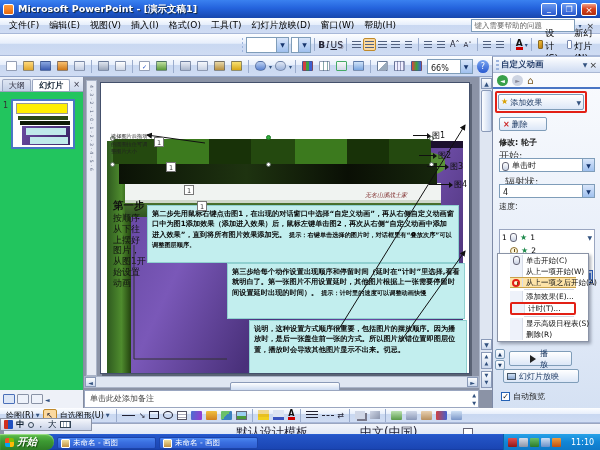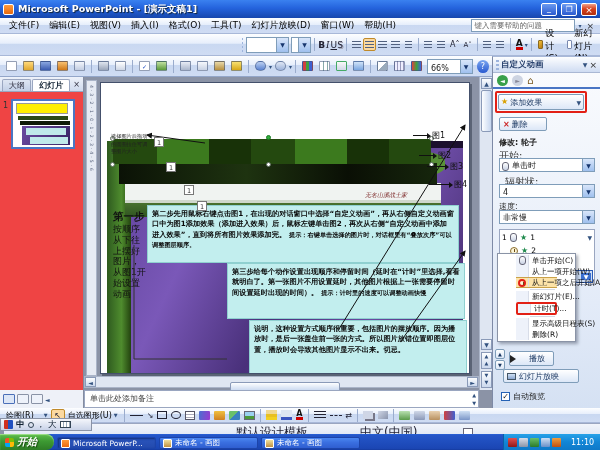--- a/index.html
+++ b/index.html
@@ -202,21 +202,21 @@
   <span class="tbi">
       <i style="background:linear-gradient(90deg,#e04040,#40a040,#4060e0)"></i>
     </span>
   <span class="combo" style="width:48px;height:15px;margin-left:2px">
       <span class="val">66%</span>
       <span class="chev">▼</span>
     </span>
   <span style="width:13px;height:13px;border-radius:50%;background:linear-gradient(#7aa6f0,#2a5ad0);color:#fff;font-size:8px;text-align:center;line-height:13px;margin-left:4px">?</span>
 </div>
 
-<div class="ab" style="left:0;top:77px;width:84px;height:313px;background:#ef4444;border-right:1px solid #848ca0">
+<div class="ab" style="left:0;top:77px;width:84px;height:313px;background:#22c55e;border-right:1px solid #848ca0">
   <div class="row" style="height:15px;background:linear-gradient(#eef2fa,#cfdaee);border-bottom:1px solid #9aa6c0;padding:1px 1px 0 2px;gap:1px">
     <span style="flex:1;text-align:center;font-size:8px;background:linear-gradient(#dfe6f3,#c2cfe6);border:1px solid #9aa6c0;border-bottom:none;border-radius:2px 2px 0 0;color:#334">大纲</span>
     <span style="flex:1.3;text-align:center;font-size:8px;background:#fff;border:1px solid #9aa6c0;border-bottom:none;border-radius:2px 2px 0 0;font-weight:bold;color:#123">幻灯片</span>
     <span style="width:11px;text-align:center;color:#334;font-size:8px">×</span>
   </div>
   <span class="ab" style="left:3px;top:24px;font-size:8px;color:#333">1</span>
   <div class="ab" style="left:11px;top:22px;width:64px;height:50px;background:#fff;border:2px solid #4a76c4;padding:1px">
     <div style="position:relative;width:100%;height:100%;background:#fff">
       <div class="ab" style="left:2px;top:1px;width:52px;height:11px;background:#ffee00;border:1px solid #999"></div>
       <div class="ab" style="left:4px;top:14px;width:50px;height:4px;background:#2c4a16"></div>
@@ -257,21 +257,21 @@
     </div>
 
     <span class="tag1" style="left:53px;top:54px">1</span>
     <span class="tag1" style="left:65px;top:79px">1</span>
     <span class="tag1" style="left:83px;top:102px">1</span>
     <span class="tag1" style="left:96px;top:118px">1</span>
 
 
     <div class="ab" style="left:10px;top:50px;width:38px;font-size:5.2px;color:#222;line-height:1.45;z-index:8">选择图片后拖动的圆圈拉住可调整图片大小</div>
 
-    <div class="ab" style="left:12px;top:127px;width:34px;z-index:6">
+    <div class="ab" style="left:12px;top:116px;width:34px;z-index:6">
       <span style="font-size:10.5px;font-weight:bold;color:#111;display:block">第一步</span>
       <span style="font-size:9px;color:#111;line-height:1.2;display:block;word-break:break-all">按顺序从下往上摆好图片，从图1开始设置动画</span>
     </div>
 
     <div class="cyan" style="left:46px;top:122px;width:312px;height:58px">
       <span class="main">第二步先用鼠标右键点击图1，在出现的对话窗口中选择“自定义动画”，再从右侧自定义动画窗口中为图1添加效果（添加进入效果）后，鼠标左键单击图2，再次从右侧“自定义动画中添加进入效果”，直到将所有图片效果添加完。</span>
       <span class="tip">提示：右键单击选择的图片时，对话框里有“叠放次序”可以调整图层顺序。</span>
     </div>
 
     <div class="cyan" style="left:126px;top:180px;width:238px;height:56px">
@@ -371,24 +371,20 @@
     <span class="chev">▼</span>
   </span>
 
   <span class="ab" style="left:12px;top:118px;font-size:10px;color:#333">辐射状:</span>
   <span class="combo ab" style="left:6px;top:127px;width:96px;height:14px">
     <span class="val">4</span>
     <span class="chev">▼</span>
   </span>
 
   <span class="ab" style="left:6px;top:144px;font-size:8px;color:#333">速度:</span>
-  <span class="combo ab" style="left:6px;top:153px;width:96px;height:14px">
-    <span class="val">非常慢</span>
-    <span class="chev">▼</span>
-  </span>
 
   <div class="ab" style="left:6px;top:172px;width:96px;height:56px;background:#fff;border:1px solid #9aa6c0;padding:1px;font-size:7.5px">
     <div class="row" style="height:13px;gap:3px;padding:0 1px">
       <span style="width:5px">1</span>
       <span class="mouseico"></span>
       <span class="star">★</span>
       <span style="flex:1">1</span>
       <span style="font-size:6px;color:#33527f">▼</span>
     </div>
     <div class="row" style="height:13px;gap:3px;padding:0 1px">
@@ -405,61 +401,61 @@
     </div>
     <div class="row" style="height:13px;gap:3px;padding:0 1px;background:#cfdef5;border:1px solid #2a5bb8">
       <span style="width:5px"></span>
       <span class="clockico"></span>
       <span class="star">★</span>
       <span style="flex:1">4</span>
       <span style="font-size:6px;color:#fff;background:#3a6fd0;width:10px;text-align:center">▼</span>
     </div>
   </div>
 
-  <div class="ab" style="left:4px;top:196px;width:79px;background:#fff;border:1px solid #8a93a6;box-shadow:2px 2px 3px rgba(40,50,70,.4);z-index:20;padding:1px 18px">
+  <div class="ab" style="left:4px;top:196px;width:92px;background:#fff;border:1px solid #8a93a6;box-shadow:2px 2px 3px rgba(40,50,70,.4);z-index:20;padding:1px 12px">
     <div class="menurow">
       <span class="gutter">
           <span class="mouseico"></span>
         </span>
       <span style="padding-left:3px">单击开始(C)</span>
     </div>
     <div class="menurow">
       <span class="gutter"></span>
       <span style="padding-left:3px">从上一项开始(W)</span>
     </div>
     <div class="menurow" style="background:#fde3a8;border-top:1px solid #caa24a;border-bottom:1px solid #caa24a">
       <span class="gutter" style="background:#fde3a8">
           <span class="clockico redbox" style="border-radius:50%"></span>
         </span>
       <span style="padding-left:3px">从上一项之后开始(A)</span>
     </div>
     <div style="height:1px;background:#d4d9e4;margin:1px 2px 1px 14px"></div>
     <div class="menurow">
       <span class="gutter"></span>
-      <span style="padding-left:3px">新幻灯片(E)...</span>
+      <span style="padding-left:3px">添加效果(E)...</span>
     </div>
     <div class="menurow redbox" style="height:13px">
       <span class="gutter"></span>
       <span style="padding-left:3px">计时(T)...</span>
     </div>
     <div style="height:1px;background:#d4d9e4;margin:1px 2px 1px 14px"></div>
     <div class="menurow">
       <span class="gutter"></span>
       <span style="padding-left:3px">显示高级日程表(S)</span>
     </div>
     <div class="menurow">
       <span class="gutter"></span>
       <span style="padding-left:3px">删除(R)</span>
     </div>
   </div>
 
   <span class="ab btn3d" style="left:2px;top:292px;width:10px;height:10px;justify-content:center;font-size:5px">▲</span>
   <span class="ab btn3d" style="left:2px;top:303px;width:10px;height:10px;justify-content:center;font-size:5px">▼</span>
 
-  <span class="btn3d ab" style="left:16px;top:294px;width:45px;height:15px;gap:13px;padding:0 0">
+  <span class="btn3d ab" style="left:16px;top:294px;width:63px;height:15px;gap:4px;padding:0 20px">
     <span style="width:0;height:0;border-left:6px solid #222;border-top:4px solid transparent;border-bottom:4px solid transparent"></span>
     <span>播放</span>
   </span>
   <span class="btn3d ab" style="left:10px;top:312px;width:76px;height:14px;gap:3px;padding:0 3px">
     <span style="width:9px;height:7px;border:1px solid #456;background:linear-gradient(#cfe0f4,#8aa6d0)"></span>
     <span>幻灯片放映</span>
   </span>
 
   <div class="row ab" style="left:8px;top:334px;gap:3px">
     <span style="width:9px;height:9px;background:#fff;border:1px solid #2562b5;font-size:8px;line-height:8px;text-align:center;color:#222">✓</span>
@@ -473,21 +469,21 @@
   <span class="viewbtn"></span>
   <span style="color:#33527f;font-size:6px">◄</span>
 </div>
 <div class="ab" style="left:84px;top:390px;width:395px;height:18px;background:#fff;border:1px solid #9aa6c0;padding:2px 5px">
   <span style="font-size:8px;color:#444">单击此处添加备注</span>
   <span class="ab" style="right:2px;top:1px;font-size:5px;color:#33527f">▲</span>
   <span class="ab" style="right:2px;bottom:1px;font-size:5px;color:#33527f">▼</span>
 </div>
 
 <div class="ab row tbbg" style="left:0;top:408px;width:600px;height:15px;padding:0 3px;font-size:8px">
-  <span class="row" style="gap:10px;padding:0 3px">
+  <span class="row" style="gap:2px;padding:0 3px">
       <span>绘图(R)</span>
       <span style="font-size:5px;color:#33527f">▼</span>
     </span>
   <span style="width:14px;height:13px;border:1px solid #c08a2a;background:#fbd9a0;border-radius:2px;color:#223;font-size:8px;text-align:center;line-height:12px">↖</span>
   <span class="row" style="gap:2px;padding:0 3px">
       <span>自选图形(U)</span>
       <span style="font-size:5px;color:#33527f">▼</span>
     </span>
   <span class="vsep"></span>
   <span style="width:13px;border-bottom:1px solid #223;height:1px;margin:0 2px"></span>
@@ -534,24 +530,20 @@
   <span>，</span>
   <span>大</span>
   <span style="width:11px;height:7px;border:1px solid #345;background:repeating-linear-gradient(90deg,#fff 0 2px,#9ab 2px 3px)"></span>
 </div>
 
 <div class="ab row" style="left:0;top:434px;width:600px;height:16px;background:linear-gradient(#2a62d8,#2456c8 8%,#1b46b4 90%,#153a9e);gap:3px">
   <span class="row" style="width:54px;height:16px;border-radius:0 8px 8px 0;background:linear-gradient(#5fbf4c,#3d9a33 45%,#2e7d26);box-shadow:inset 0 1px 1px #9fe08a;gap:3px;padding:0 5px">
     <span style="width:9px;height:9px;border-radius:2px;background:conic-gradient(#81bc06 0 25%,#ffba08 25% 50%,#05a6f0 50% 75%,#f35325 75%)"></span>
     <span style="color:#fff;font-weight:bold;font-style:italic;font-size:10px;text-shadow:1px 1px 1px #1a4a12">开始</span>
   </span>
-  <span class="winbtn" style="background:linear-gradient(#2b55bc,#234aae);box-shadow:inset 1px 1px 2px #12307a">
-    <span class="trayico" style="background:linear-gradient(#ff9a3c,#e86a10);border:1px solid #fff"></span>
-    <span>Microsoft PowerP...</span>
-  </span>
   <span class="winbtn">
     <span class="trayico" style="background:linear-gradient(#f0e0a0,#c09040);border:1px solid #fff"></span>
     <span>未命名 - 画图</span>
   </span>
   <span class="winbtn">
     <span class="trayico" style="background:linear-gradient(#f0e0a0,#c09040);border:1px solid #fff"></span>
     <span>未命名 - 画图</span>
   </span>
   <span style="flex:1"></span>
   <span class="row" style="width:97px;height:16px;background:linear-gradient(#27a2e8,#1285d6 50%,#0f79c8);border-left:1px solid #0a5ea6;gap:2px;padding:0 4px">

